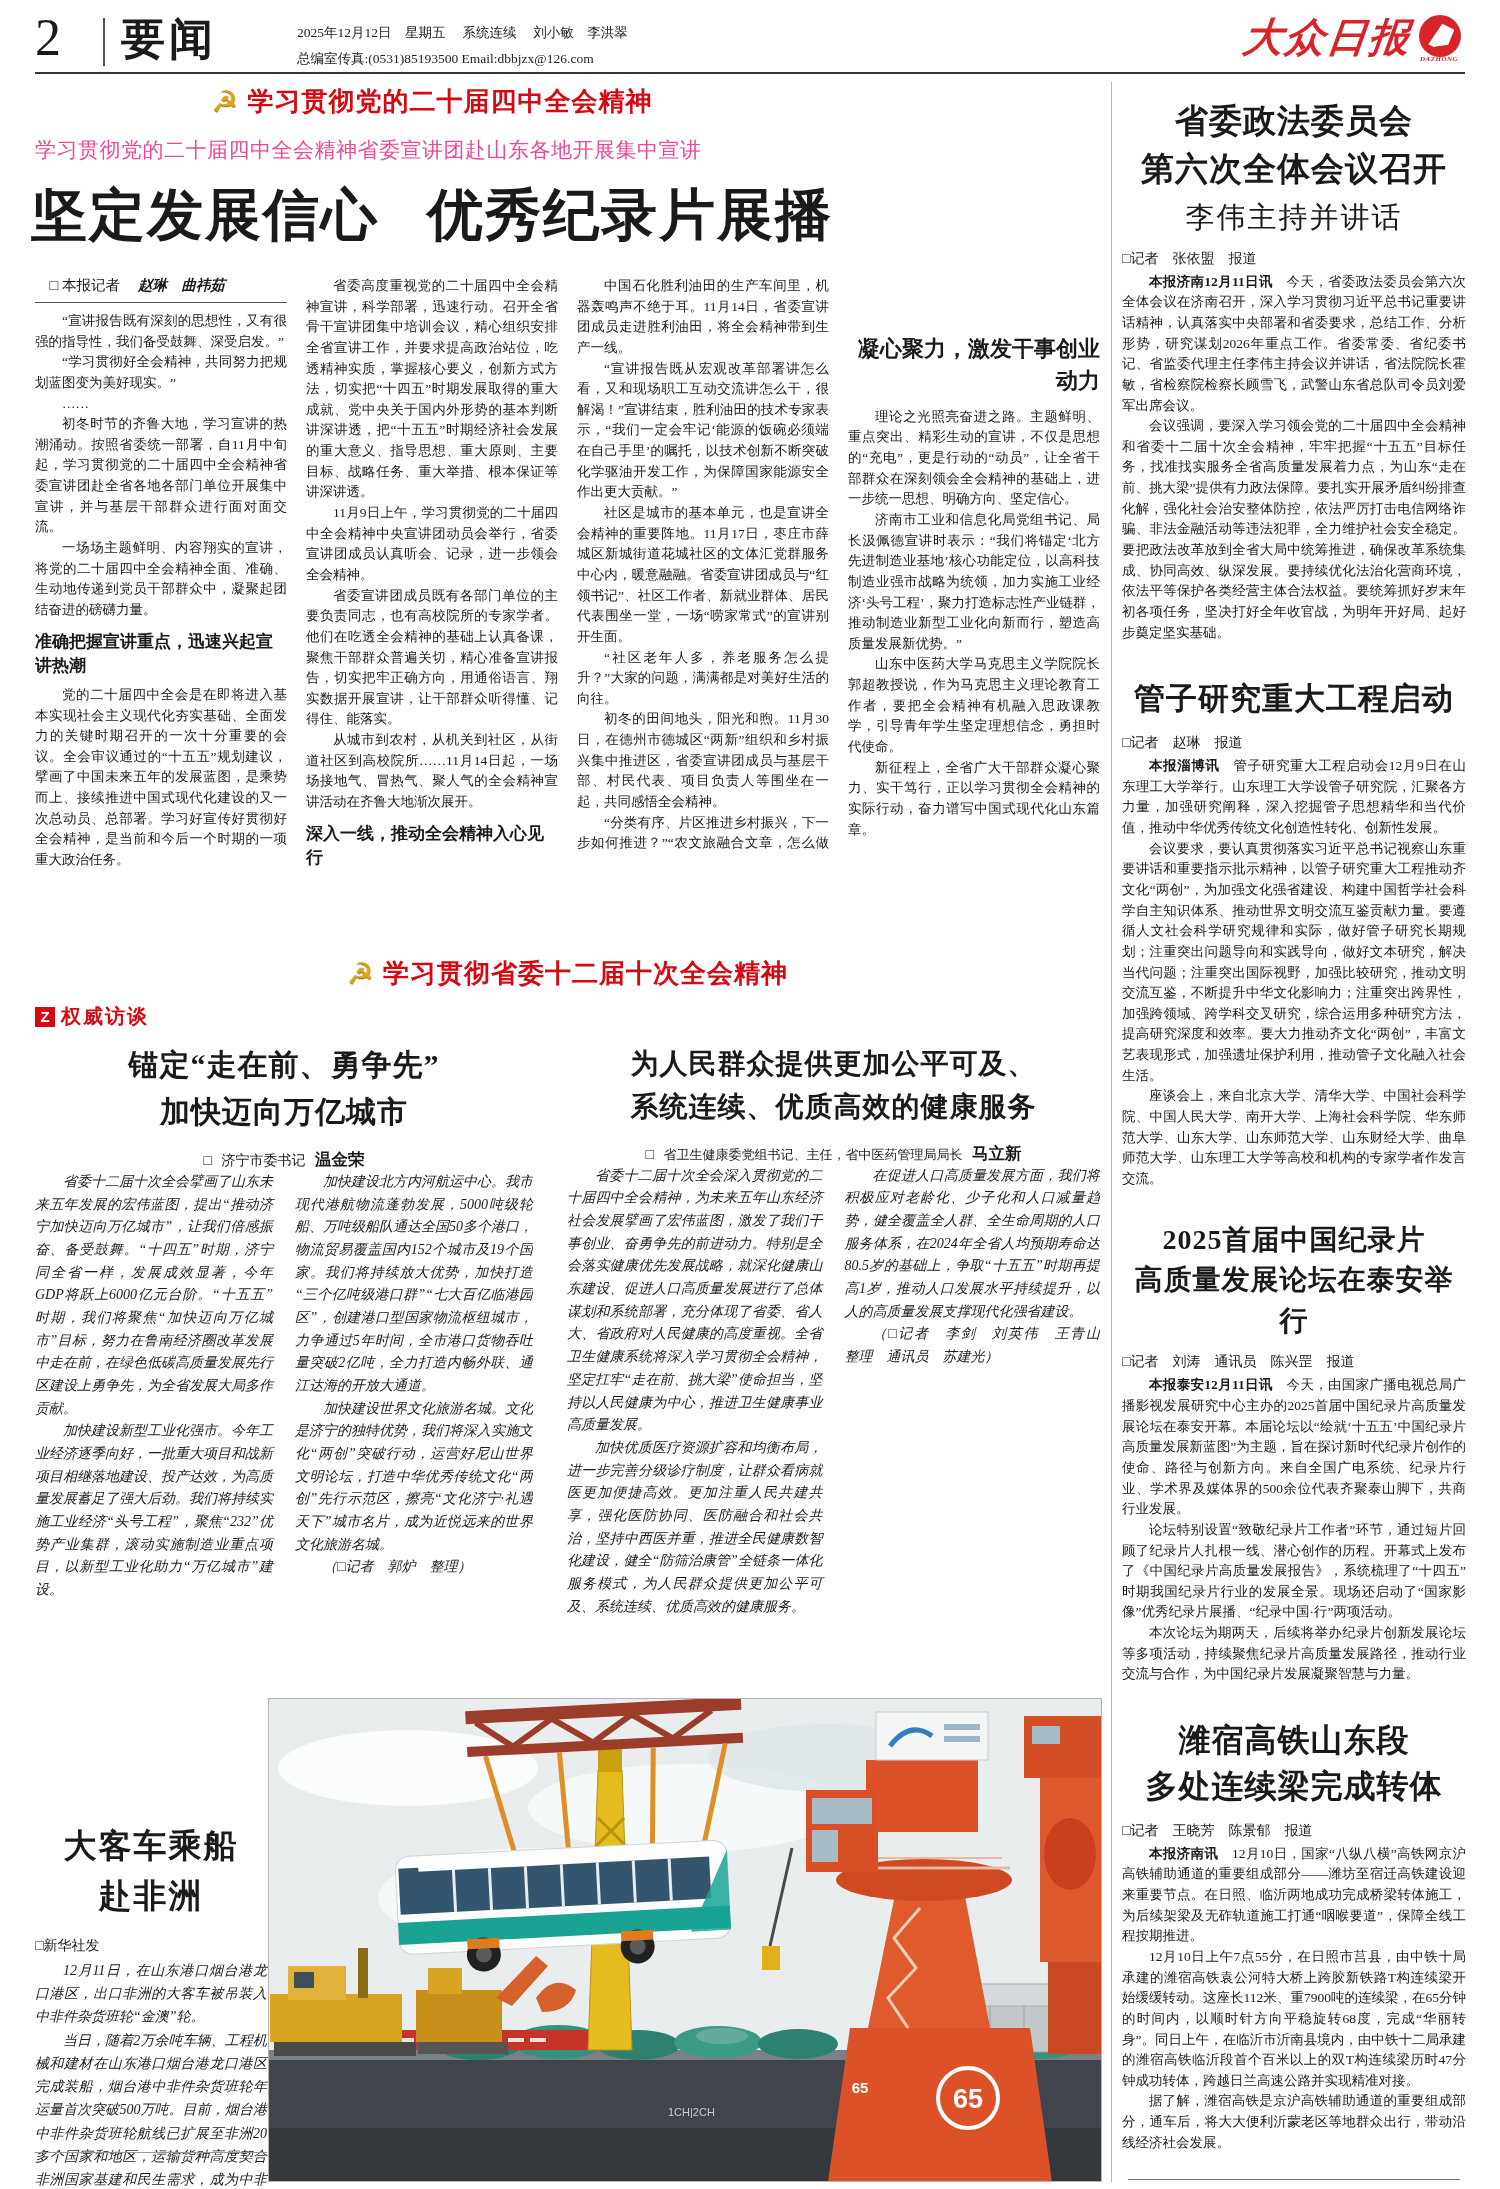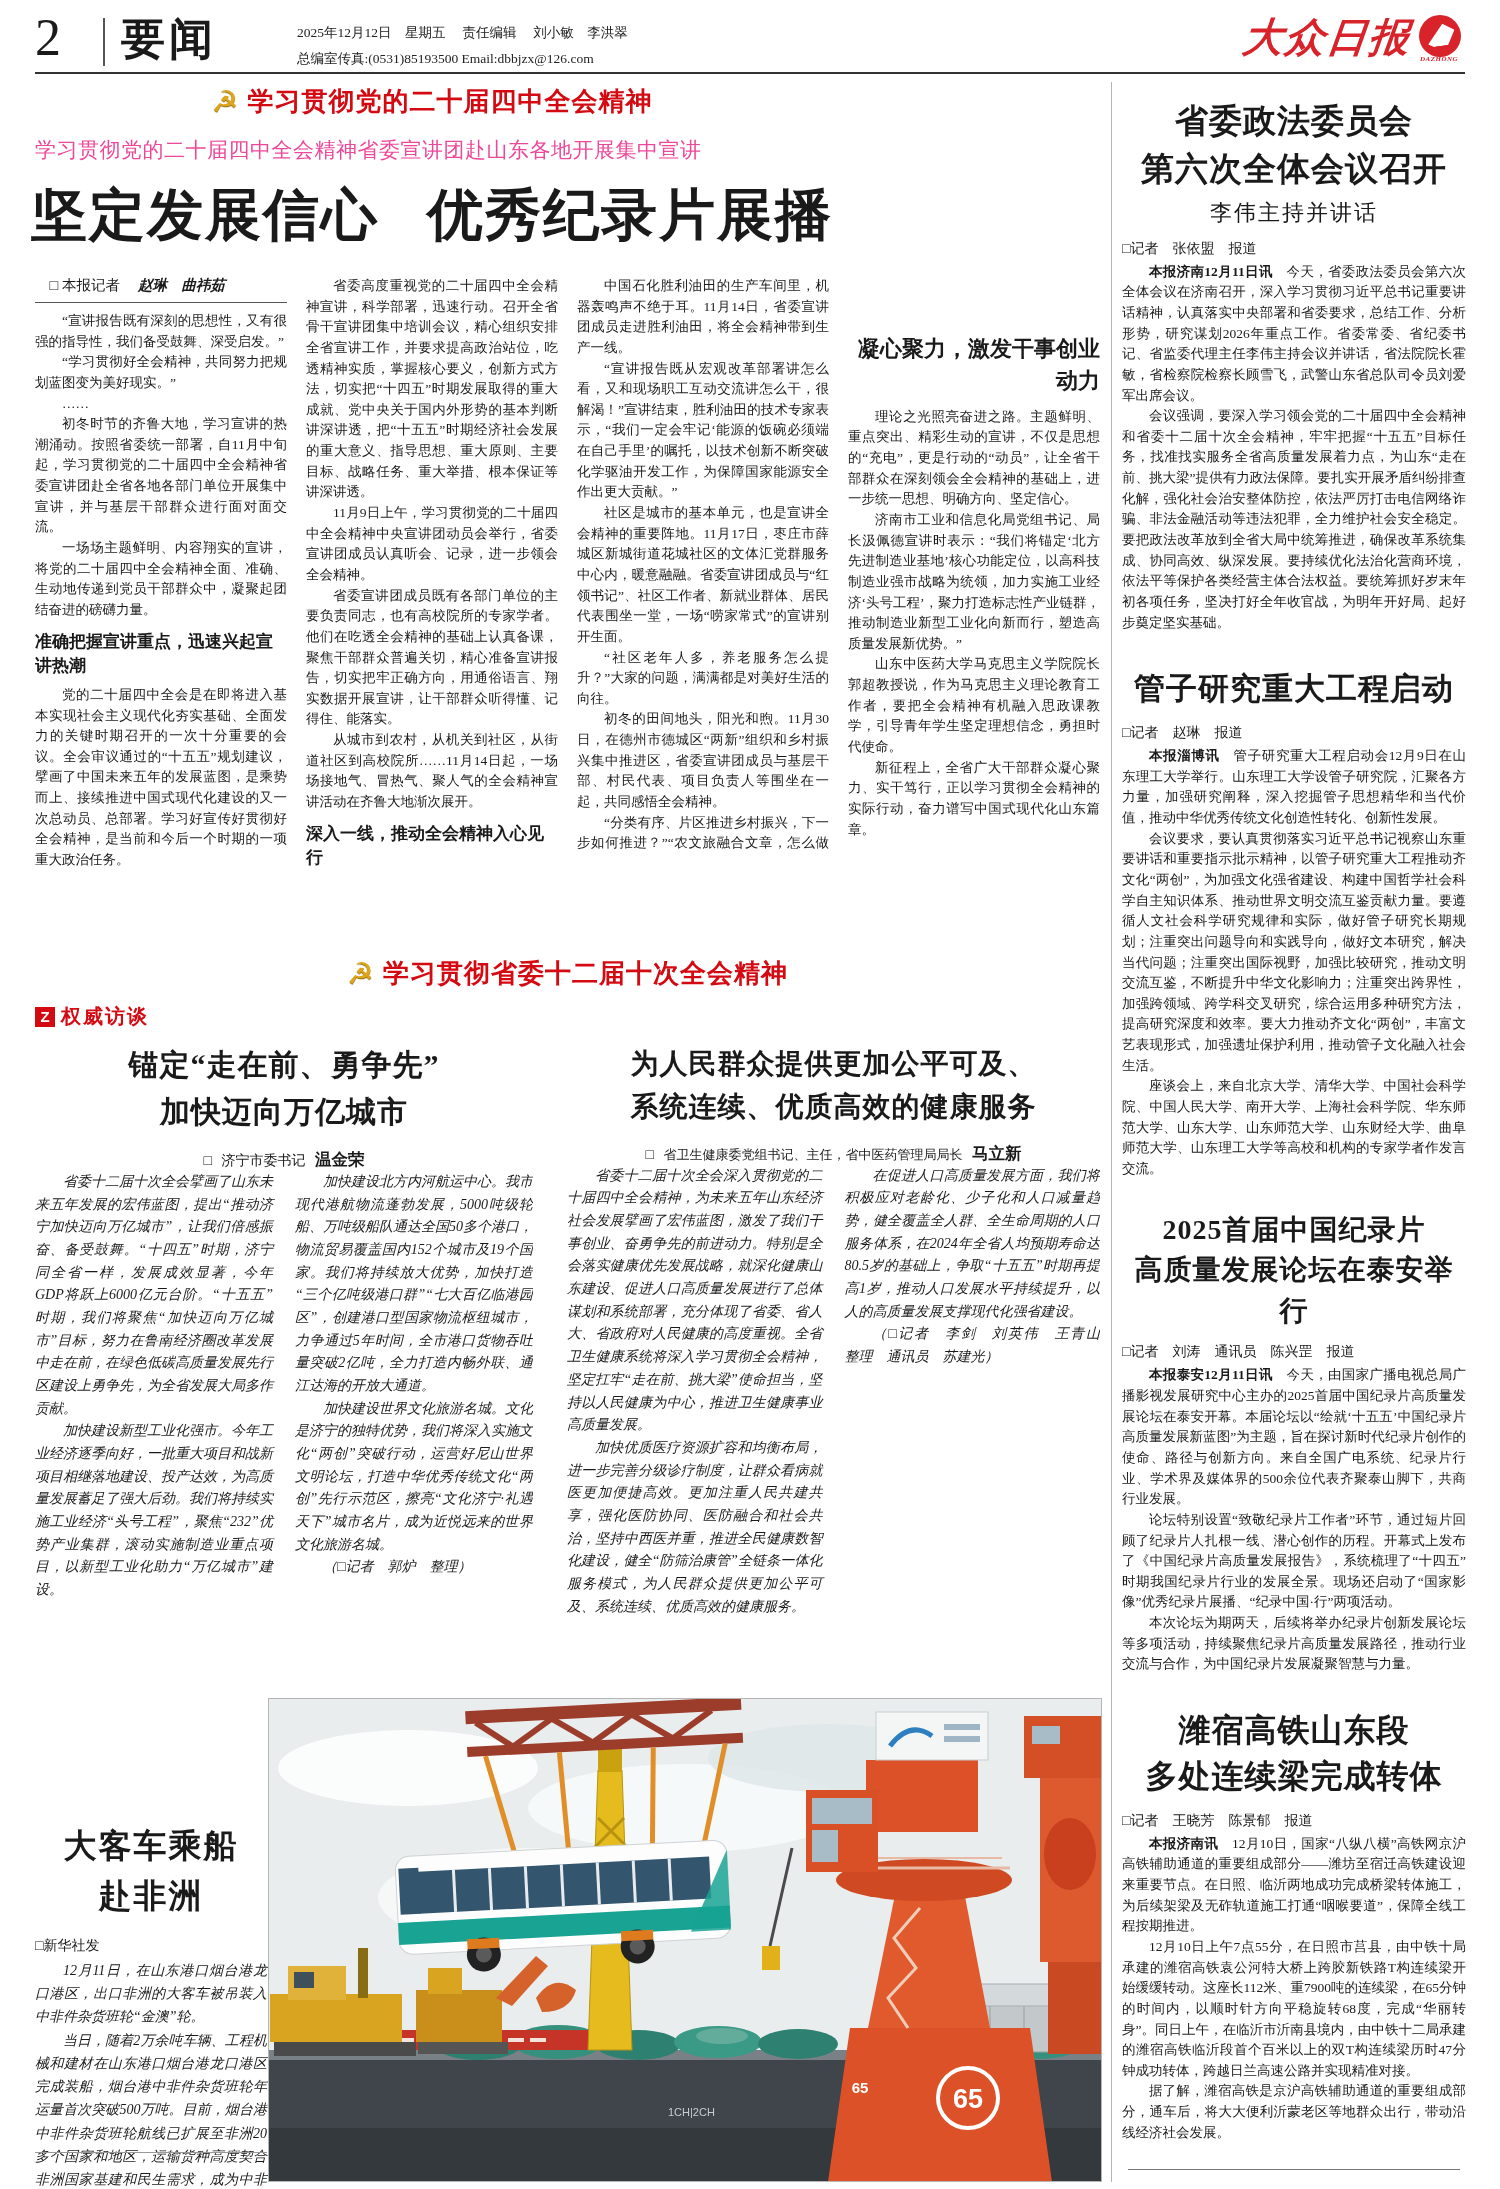--- a/index.html
+++ b/index.html
@@ -65,38 +65,38 @@
   .ps-body{margin-top:4px;}
   .ps-body p{font-style:italic;font-size:14px;line-height:1.66;}
   .ps-rule{position:absolute;left:35px;top:2152px;width:232px;height:1px;background:#999;}
   .photo{position:absolute;left:268px;top:1698px;width:834px;height:484px;}
   .photo svg{display:block;}
 
   
   .v-rule{position:absolute;left:1111px;top:82px;width:1px;height:2100px;background:#b5b5b5;}
   .sidebar{position:absolute;left:1122px;top:82px;width:344px;height:2104px;overflow:hidden;}
   .sb-title{text-align:center;font-weight:bold;line-height:1.45;letter-spacing:1px;}
-  .sb-sub{text-align:center;font-size:22px;margin-top:4px;letter-spacing:2px;}
+  .sb-sub{text-align:center;font-size:29px;margin-top:4px;letter-spacing:2px;}
   .sb-byline{font-size:14px;margin-top:12px;text-indent:0;}
   .sb-body{margin-top:4px;}
   .sb-rule{height:1px;background:#777;margin:26px 6px;}
 </style>
 </head>
 <body>
 
 <div class="page">
 
   <div class="header">
     <div class="pagenum">2</div>
     <div class="hdr-div"></div>
     <div class="section-title">要闻</div>
     <div class="hdr-meta">
       <div>
         <span>2025年12月12日　星期五</span>　
-        <span>责任编辑</span>　
+        <span>系统连续</span>　
         <span>刘小敏　李洪翠</span>
       </div>
       <div>总编室传真:(0531)85193500 Email:dbbjzx@126.com</div>
     </div>
     <div class="masthead">
       <span class="masthead-name">大众日报</span>
       <span class="m-emblem">
         <span class="m-circle"></span>
         <span class="m-sail"></span>
         <span class="m-sub">DAZHONG</span>

